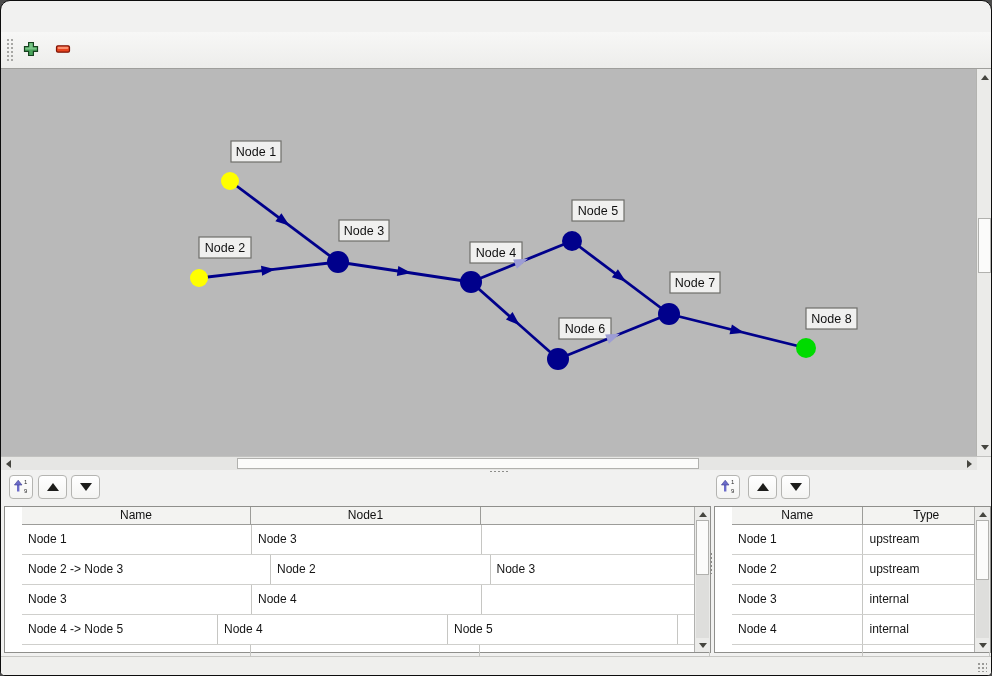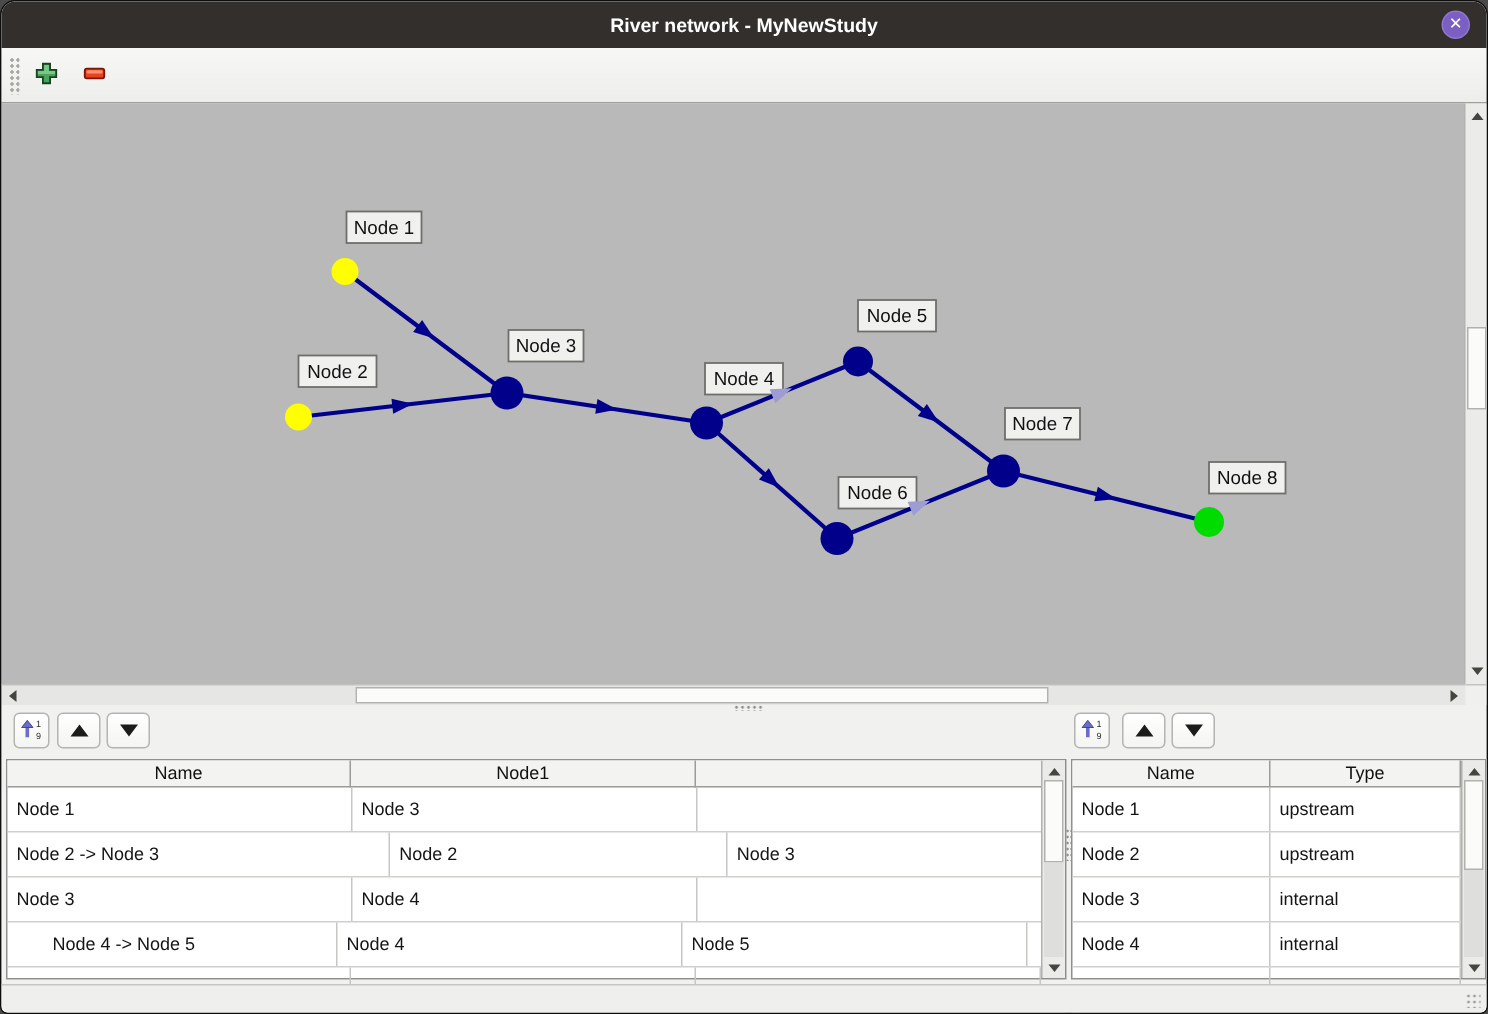--- a/index.html
+++ b/index.html
@@ -47,21 +47,21 @@
   .dots-h{position:absolute;left:488px;top:0px;width:20px;height:4px;
           background-image:radial-gradient(circle,#8d8d8a 0.9px,transparent 1.1px);
           background-size:4px 3px;}
   .dots-v{position:absolute;left:709px;top:82px;width:4px;height:22px;
           background-image:radial-gradient(circle,#8d8d8a 0.9px,transparent 1.1px);
           background-size:3px 4px;}
   .mini-btn{position:absolute;top:5px;height:24px;background:linear-gradient(#ffffff,#f4f4f2);
             border:1px solid #b4b4b1;border-radius:4px;display:flex;align-items:center;
             justify-content:center;padding:0;}
   
-  .table-box{position:absolute;top:36px;height:147px;background:#ffffff;border:1px solid #8f8f8c;}
+  .table-box{position:absolute;top:36px;height:147px;background:#ffffff;border:1px solid #8f8f8c;padding-left:17px;}
   .t-header{display:flex;height:18px;background:#f3f3f1;border-bottom:1px solid #9c9c99;}
   .t-hcell{height:18px;line-height:17px;font-size:12px;color:#111;text-align:center;
            border-right:1px solid #9c9c99;overflow:hidden;}
   .t-row{display:flex;height:30px;border-bottom:1px solid #cfcfcc;}
   .t-cell{height:29px;line-height:29px;font-size:12px;color:#151515;padding-left:6px;
           border-right:1px solid #c6c6c3;overflow:hidden;white-space:nowrap;}
   .t-vscroll{position:absolute;right:0;top:0;bottom:0;width:16px;background:#ebebe9;
              border-left:1px solid #b0b0ae;}
   
   .statusbar{position:absolute;left:0;top:186px;width:990px;height:19px;background:#efefed;
@@ -69,26 +69,20 @@
   .resize-grip{position:absolute;right:4px;bottom:3px;width:10px;height:10px;
                background-image:radial-gradient(circle,#9a9a97 0.9px,transparent 1.1px);
                background-size:4px 4px;}
   svg text{font-family:"Liberation Sans",sans-serif;}
 </style>
 </head>
 <body>
 
 <div class="window">
 
-  <div class="titlebar">
-    <div class="title-text">River network - MyNewStudy</div>
-    <div class="close-btn">
-      <span>✕</span>
-    </div>
-  </div>
 
   <div class="toolbar">
     <div class="tb-handle"></div>
     <button class="tb-btn add" title="">
       <span>
         <svg width="16" height="16" viewBox="0 0 16 16">
           <path d="M5.6 1.5 h4.8 v4.1 h4.1 v4.8 h-4.1 v4.1 h-4.8 v-4.1 h-4.1 v-4.8 h4.1 z" fill="#4aa55c" stroke="#17411f" stroke-width="1.2"></path>
           <path d="M6.4 2.3 h3.2 v4.1 h4.1 v2 h-11.4 v-2 h4.1 z" fill="#8fd39b" opacity="0.7"></path>
         </svg>
       </span>
@@ -236,21 +230,21 @@
           <div class="t-row">
             <div class="t-cell" style="width: 261px;">Node 2 -&gt; Node 3</div>
             <div class="t-cell" style="width: 230px;">Node 2</div>
             <div class="t-cell" style="width: 230px;">Node 3</div>
           </div>
           <div class="t-row">
             <div class="t-cell" style="width: 230px;">Node 3</div>
             <div class="t-cell" style="width: 230px;">Node 4</div>
           </div>
           <div class="t-row">
-            <div class="t-cell" style="width: 196px; margin-left: 24px;">Node 4 -&gt; Node 5</div>
+            <div class="t-cell" style="width: 196px;">Node 4 -&gt; Node 5</div>
             <div class="t-cell" style="width: 230px;">Node 4</div>
             <div class="t-cell" style="width: 230px;">Node 5</div>
           </div>
           <div class="t-row">
             <div class="t-cell" style="width: 229px;"></div>
             <div class="t-cell" style="width: 230px;"></div>
             <div class="t-cell" style="width: 230px;"></div>
           </div>
         </div>
       <div class="t-vscroll">

